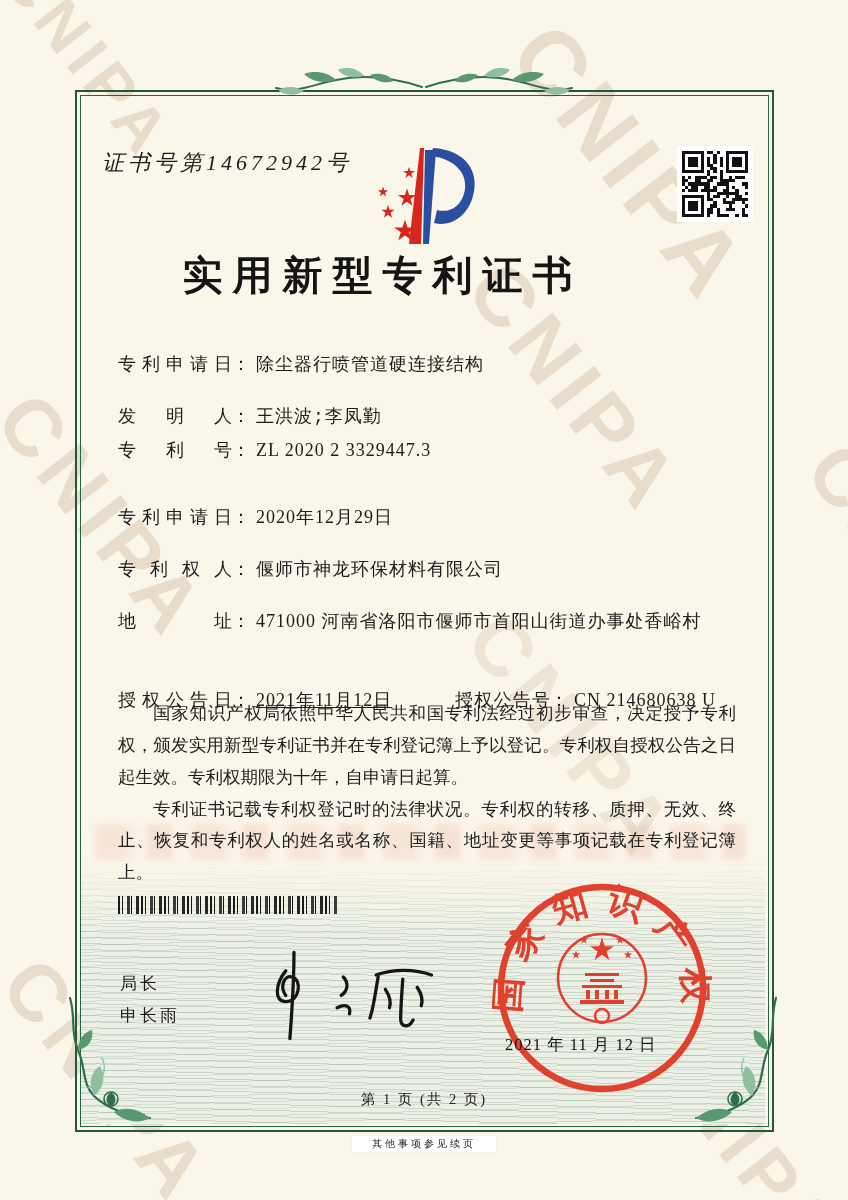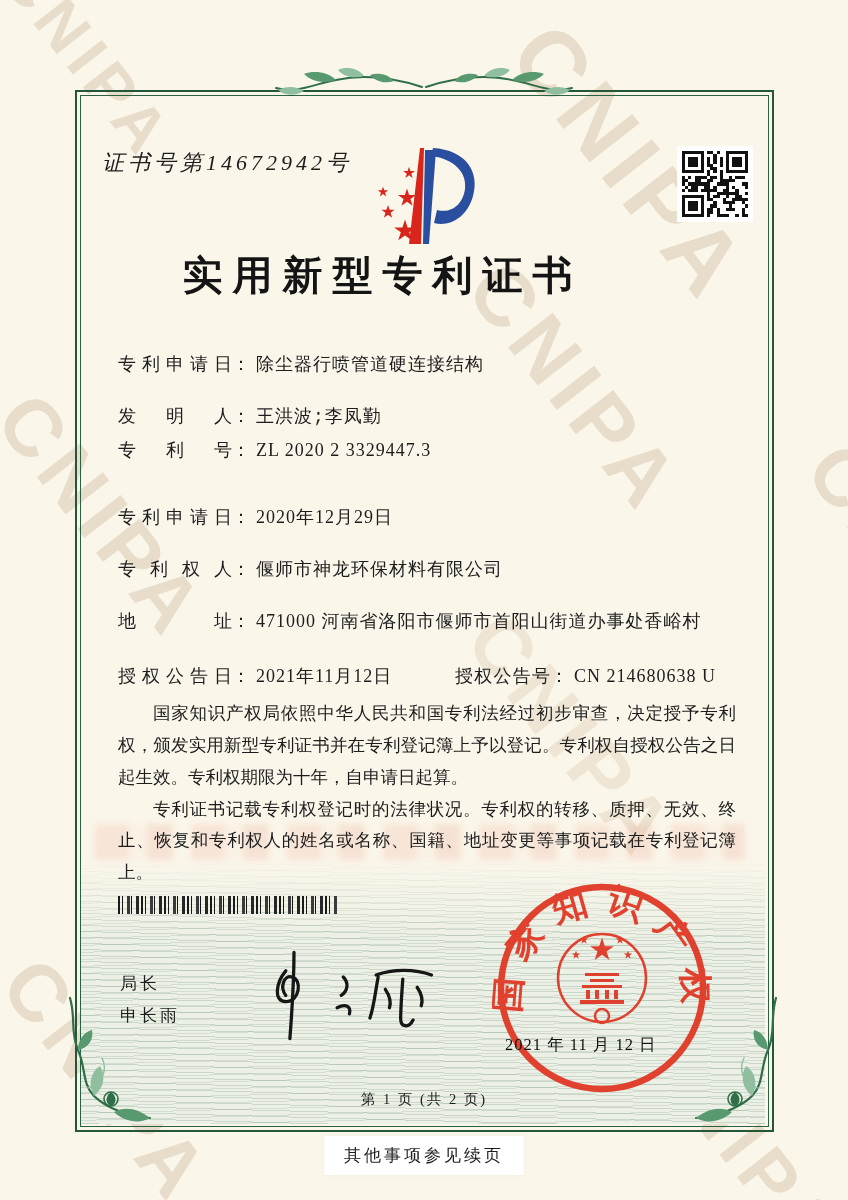--- a/index.html
+++ b/index.html
@@ -32,21 +32,21 @@
   .qr{position:absolute;left:677px;top:146px;width:76px;height:76px;background:#fff;
       padding:5px;box-sizing:border-box;z-index:4;}
   .title{position:absolute;left:0;width:765px;top:248px;text-align:center;font-size:40px;
       font-weight:bold;letter-spacing:10px;color:#141414;z-index:4;}
   
   .field-row{position:absolute;left:118px;width:640px;font-size:18px;z-index:4;white-space:nowrap;}
   .f-label{display:inline-block;width:114px;text-align:justify;text-align-last:justify;}
   .f-colon{display:inline-block;margin-right:6px;}
   .f-value{letter-spacing:1px;}
   .r1{top:352px;} .r2{top:404px;font-family:Liberation Mono, monospace;} .r3{top:438px;} .r4{top:505px;}
-  .r5{top:557px;} .r6{top:609px;} .r7{top:664px;}
+  .r5{top:557px;} .r6{top:609px;} .r7{top:688px;text-decoration:underline;}
   .field-col2{position:absolute;left:337px;top:0;white-space:nowrap;}
   .field-col2 .f-label{width:95px;}
   
   .body-text{position:absolute;left:118px;top:698px;width:618px;font-size:17.5px;
       line-height:1.82;z-index:4;text-align:justify;}
   .body-text p{margin:0;text-indent:2em;}
   
   .barcode{position:absolute;left:118px;top:896px;width:219px;height:18px;z-index:4;
       background-image:repeating-linear-gradient(90deg,
         #1a1a1a 0 2px, rgba(0,0,0,0) 2px 4px,
@@ -56,21 +56,21 @@
         #262626 18px 21px, rgba(0,0,0,0) 21px 23px);}
   .signer-role{position:absolute;left:120px;top:972px;font-size:17px;letter-spacing:3px;z-index:4;}
   .signer-name{position:absolute;left:120px;top:1004px;font-size:17px;letter-spacing:3px;z-index:4;}
   .signature{position:absolute;left:255px;top:948px;width:195px;height:98px;z-index:4;}
   .seal{position:absolute;left:492px;top:878px;width:220px;height:220px;z-index:4;opacity:0.93;}
   .seal-date{position:absolute;left:505px;top:1034px;width:190px;font-size:16.5px;
       letter-spacing:1px;color:#101010;z-index:5;white-space:nowrap;}
   .page-number{position:absolute;left:0;width:848px;top:1090px;text-align:center;font-size:14.5px;
       letter-spacing:2px;z-index:4;}
   .continuation{position:absolute;left:50%;transform:translateX(-50%);top:1136px;background:#ffffff;
-      padding:8px 20px;font-size:17px;letter-spacing:3px;z-index:4;box-shadow:0 0 4px rgba(0,0,0,0.04);}
+      padding:1px 20px;font-size:10px;letter-spacing:3px;z-index:4;box-shadow:0 0 4px rgba(0,0,0,0.04);}
 </style>
 </head>
 <body>
 
 <div class="page">
 
   <svg width="0" height="0" style="position:absolute">
     <defs>
       <symbol id="star" viewBox="-10 -10 20 20">
         <polygon points="0,-10 2.25,-3.09 9.51,-3.09 3.63,1.18 5.88,8.09 0,3.82 -5.88,8.09 -3.63,1.18 -9.51,-3.09 -2.25,-3.09"></polygon>

